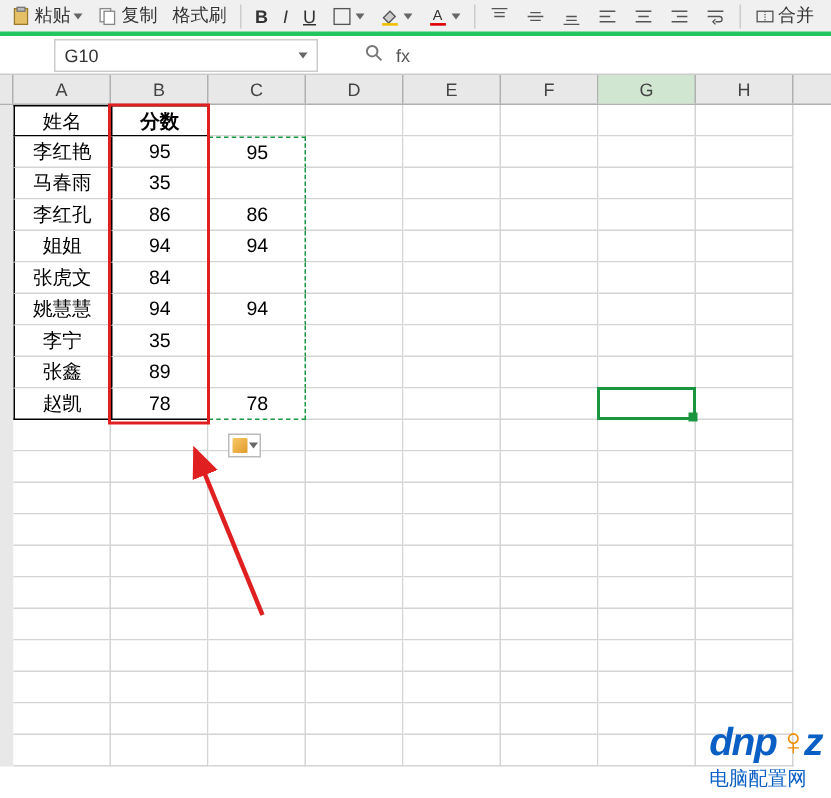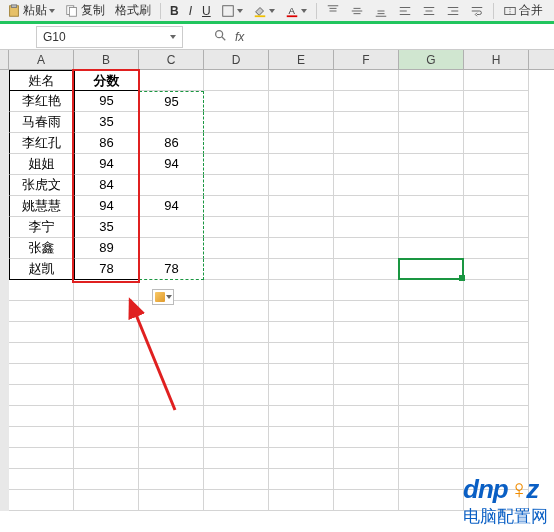--- a/index.html
+++ b/index.html
@@ -3,23 +3,23 @@
 <meta charset="utf-8">
 <style>
   * { box-sizing: border-box; margin: 0; padding: 0; }
   body { font-family: "Microsoft YaHei", Arial, sans-serif; font-size: 12px; background: #fff; overflow: hidden; width: 554px; height: 532px; position: relative; }
   .toolbar { height: 24px; background: #f0f0f0; border-bottom: 3px solid #22c55e; display: flex; align-items: center; padding: 0 4px; gap: 4px; color: #333; overflow: hidden; }
   .tb-item { display: inline-flex; align-items: center; gap: 2px; padding: 1px 3px; cursor: pointer; white-space: nowrap; }
   .tb-icon { width: 14px; height: 14px; display: inline-block; }
   .sep { width: 1px; height: 16px; background: #ccc; margin: 0 2px; }
   .dropdown-arrow { width: 0; height: 0; border-left: 3px solid transparent; border-right: 3px solid transparent; border-top: 4px solid #666; }
   .namebox-row { height: 26px; background: #fff; border-bottom: 1px solid #ccc; display: flex; align-items: center; }
-  .namebox { width: 147px; height: 22px; border: 1px solid #ccc; margin-left: 36px; display: flex; align-items: center; padding: 0 6px; font-size: 12px; color: #333; justify-content: space-between; }
+  .namebox { width: 176px; height: 22px; border: 1px solid #ccc; margin-left: 36px; display: flex; align-items: center; padding: 0 6px; font-size: 12px; color: #333; justify-content: space-between; }
   .fx-area { display: flex; align-items: center; margin-left: 30px; gap: 8px; }
-  .fx-icon { font-style: italic; color: #555; }
+  .fx-icon { color: #555; }
   .grid-container { position: relative; height: 482px; }
   .col-headers { display: flex; height: 20px; background: #e8e8e8; border-bottom: 1px solid #b0b0b0; }
   .row-header-spacer { width: 9px; background: #e8e8e8; border-right: 1px solid #b0b0b0; }
   .col-header { border-right: 1px solid #b0b0b0; text-align: center; line-height: 20px; color: #444; font-size: 12px; cursor: pointer; }
   .col-A { width: 65px; } .col-B { width: 65px; } .col-C { width: 65px; }
   .col-D { width: 65px; } .col-E { width: 65px; } .col-F { width: 65px; }
   .col-G { width: 65px; } .col-H { width: 65px; }
   .grid-body { display: flex; }
   .row-headers { width: 9px; background: #e8e8e8; }
   .cells { position: relative; }
@@ -32,21 +32,21 @@
   .red-box { position: absolute; border: 2.5px solid #e02020; pointer-events: none; }
   .sel-cell { position: absolute; border: 2px solid #1a9641; pointer-events: none; }
   .sel-handle { position: absolute; width: 6px; height: 6px; background: #1a9641; }
   .paste-tag { position: absolute; width: 22px; height: 16px; background: #fff; border: 1px solid #bbb; display: flex; align-items: center; justify-content: center; gap: 1px; cursor: pointer; }
   .paste-tag .clip { width: 10px; height: 10px; background: linear-gradient(135deg,#f9c967,#e09a2b); border-radius: 1px; }
   .paste-tag .arr { width: 0; height: 0; border-left: 3px solid transparent; border-right: 3px solid transparent; border-top: 4px solid #666; }
   .red-arrow { position: absolute; pointer-events: none; }
   .red-arrow svg { overflow: visible; }
   .watermark { position: absolute; right: 6px; bottom: 4px; font-weight: bold; font-style: italic; color: #0a5fc4; font-size: 26px; letter-spacing: -1px; }
   .watermark .o { color: #f08c00; }
-  .watermark small { display: block; font-size: 17px; color: #0a5fc4; text-align: left; font-style: normal; font-weight: normal; letter-spacing: 0; }
+  .watermark small { display: block; font-size: 13px; color: #0a5fc4; text-align: left; font-style: normal; font-weight: normal; letter-spacing: 0; }
   .col-header.active { background: #d0e6d0; }
 </style>
 </head>
 <body>
 
 <div class="toolbar">
   <span class="tb-item">
     <span class="tb-icon"><svg viewBox="0 0 16 16">
           <rect x="3" y="2" width="10" height="12" fill="#e6c067" stroke="#9b7b2e"></rect>
           <rect x="5" y="1" width="6" height="3" fill="#bbb" stroke="#777"></rect>

